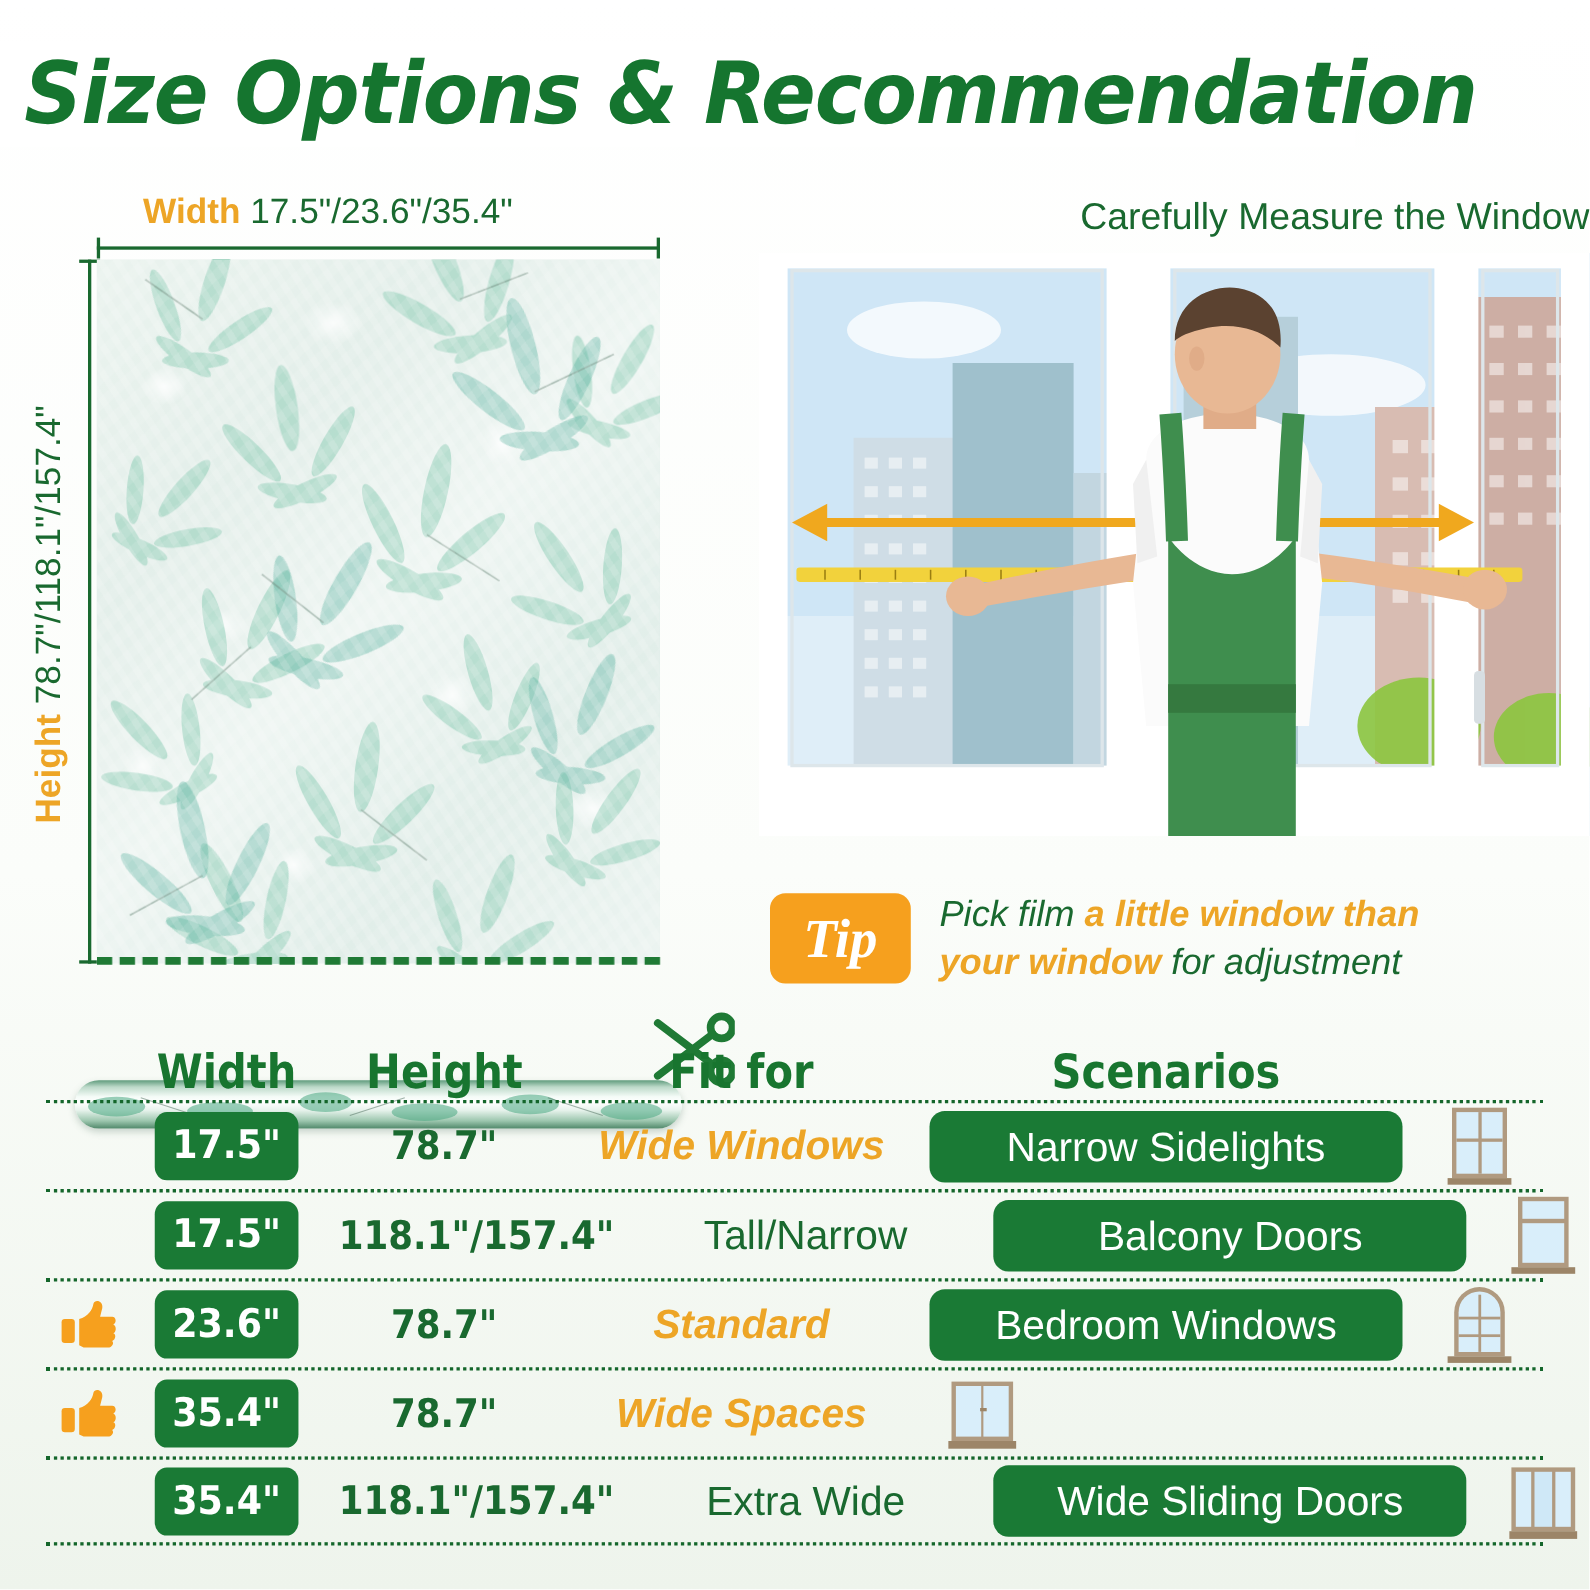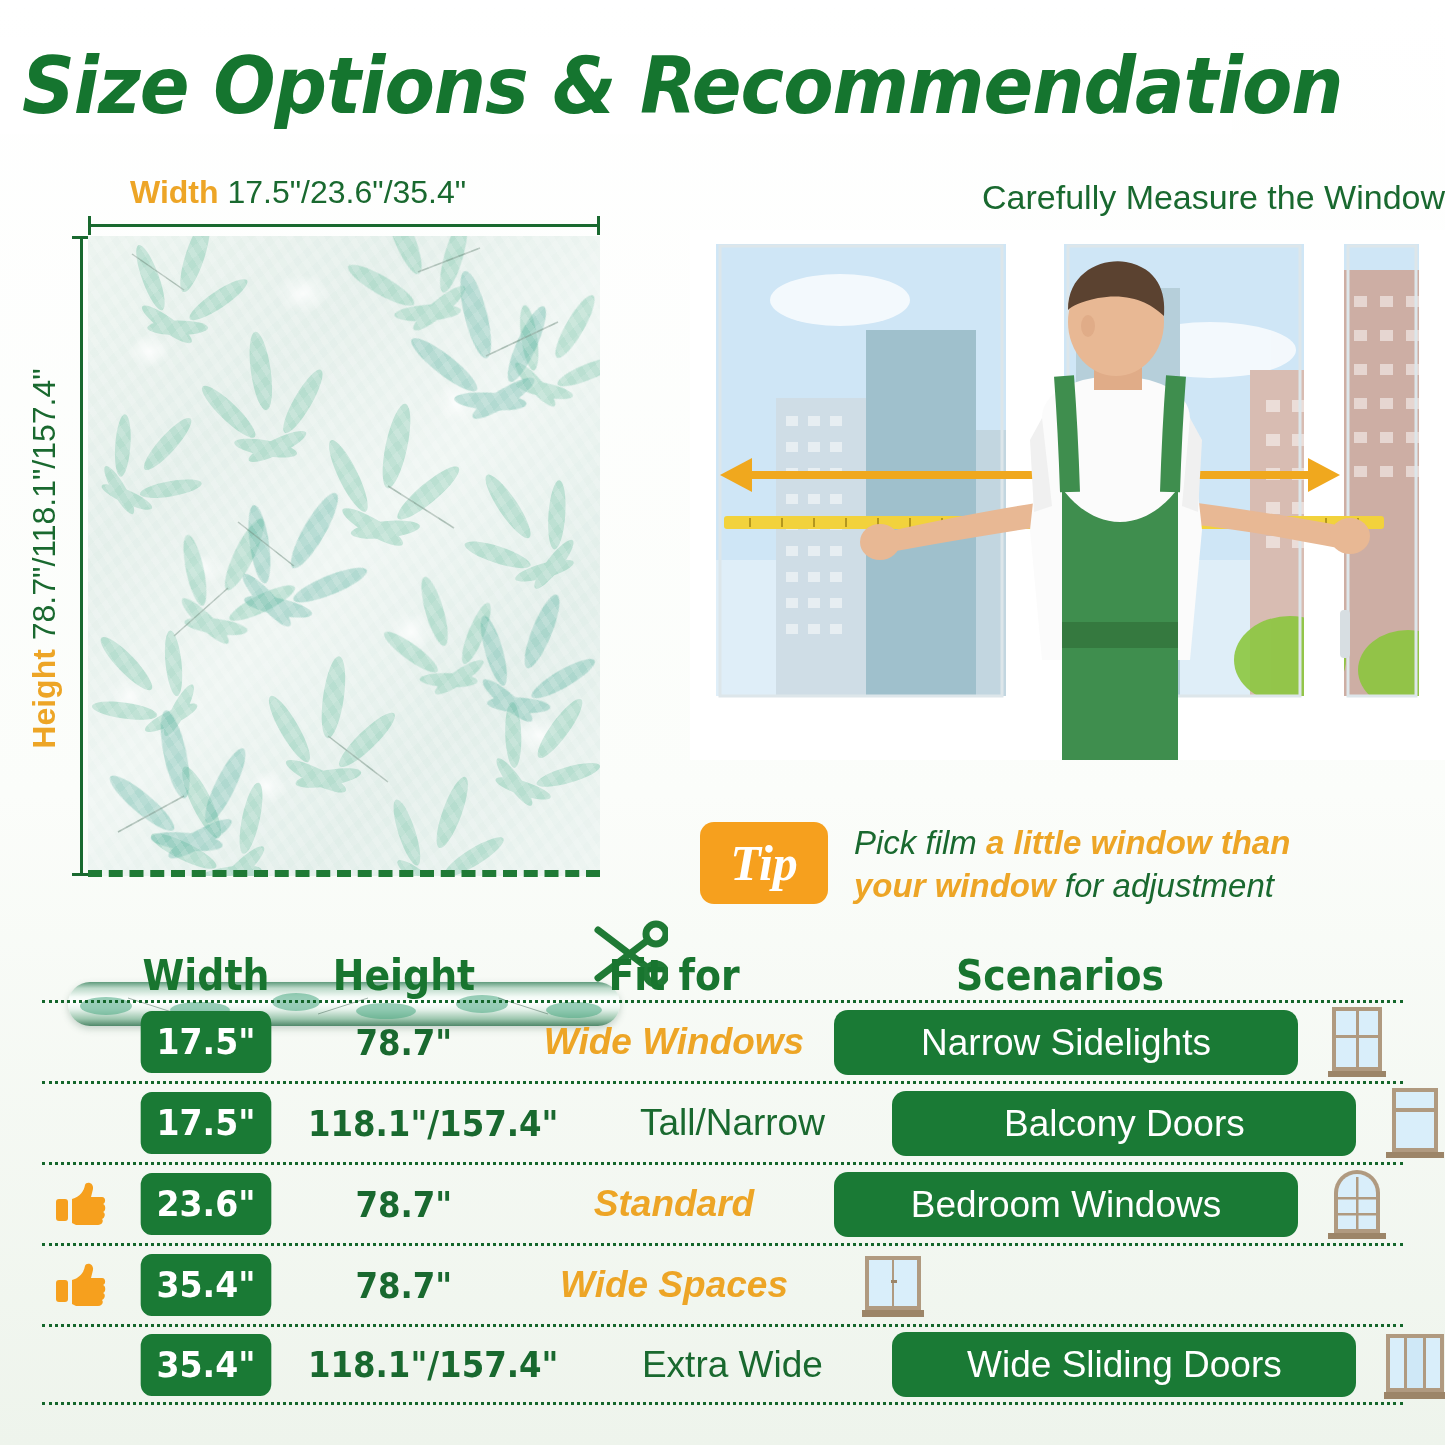--- a/index.html
+++ b/index.html
@@ -112,21 +112,21 @@
     font-size: 34px; color: #19692f; white-space: nowrap;
   }
   .photo {
     position: absolute; left: 8px; top: 80px; width: 755px; height: 530px;
     overflow: hidden;
     background: linear-gradient(180deg,#cfe6f6 0%, #e7f2fa 55%, #f2f7fa 100%);
   }
   .photo svg { position: absolute; inset: 0; width: 100%; height: 100%; }
 
   
-  .tip-row { position: absolute; left: 700px; top: 822px; width: 624px; height: 106px; display: flex; }
+  .tip-row { position: absolute; left: 700px; top: 800px; width: 624px; height: 106px; display: flex; align-items: center; }
   .tip-badge {
     width: 128px; height: 82px; background: #f6a01e; border-radius: 14px;
     display: flex; align-items: center; justify-content: center;
     flex: 0 0 auto; margin-right: 26px;
   }
   .tip-badge span {
     color: #ffffff; font-family: "Liberation Serif", serif;
     font-style: italic; font-weight: bold; font-size: 50px; line-height: 1;
   }
   .tip-text { font-size: 33px; line-height: 1.30; }
@@ -161,21 +161,21 @@
     background: #1a7a35; color: #ffffff; border-radius: 12px;
     font-size: 36px; font-weight: bold; line-height: 1;
     padding: 13px 0; width: 142px; text-align: center;
     font-family: "DejaVu Sans", sans-serif;
     transform: scaleX(.92);
     white-space: nowrap;
   }
   .pill-wide {
     background: #1a7a35; color: #ffffff; border-radius: 14px;
     font-size: 37px; line-height: 1;
-    padding: 14px 0; width: 464px; text-align: center;
+    padding: 14px 0; width: 430px; text-align: center;
     white-space: nowrap;
   }
   .height-txt {
     color: #19692f; font-size: 36px; font-weight: bold; white-space: nowrap;
     font-family: "DejaVu Sans", sans-serif; transform: scaleX(.9);
   }
   .fit-txt { font-size: 37px; white-space: nowrap; }
   .fit-txt.orange { color: #eda526; font-style: italic; font-weight: bold; }
   .fit-txt.green  { color: #19692f; }
 

